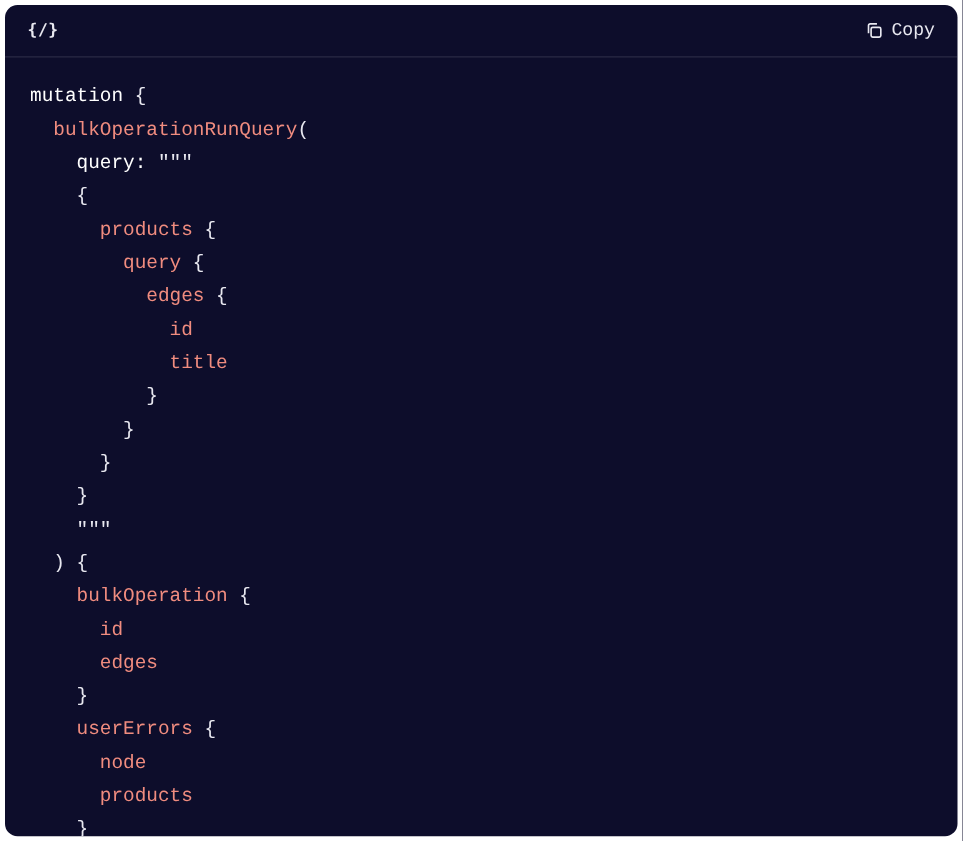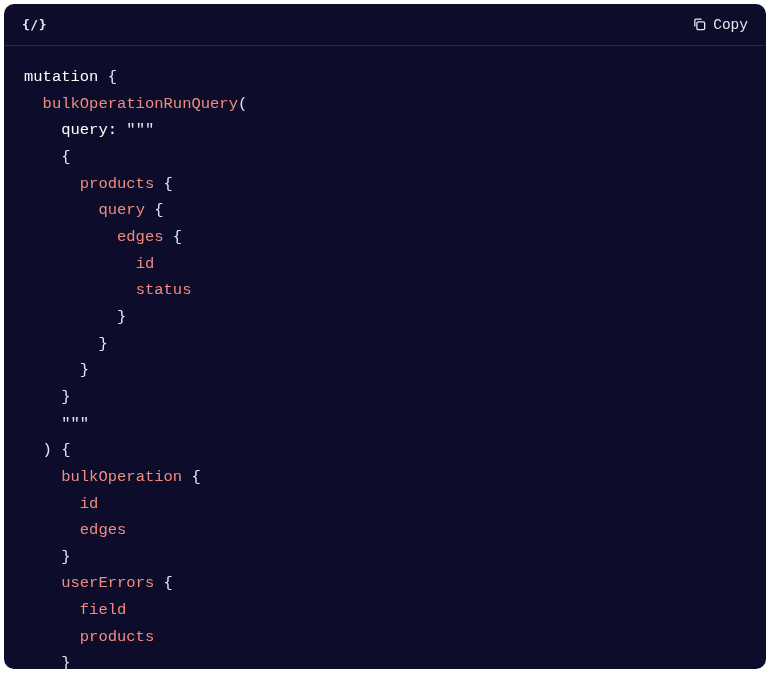--- a/index.html
+++ b/index.html
@@ -82,30 +82,30 @@
     </button>
   </div>
   <div class="code-content"><span class="tok-kw">mutation</span><span class="tok-punct"> {</span>
 <span class="tok-punct">  </span><span class="tok-name">bulkOperationRunQuery</span><span class="tok-punct">(</span>
 <span class="tok-arg">    query: </span><span class="tok-str">"""</span>
 <span class="tok-str">    {</span>
 <span class="tok-str">      </span><span class="tok-field">products</span><span class="tok-str"> {</span>
 <span class="tok-str">        </span><span class="tok-field">query</span><span class="tok-str"> {</span>
 <span class="tok-str">          </span><span class="tok-field">edges</span><span class="tok-str"> {</span>
 <span class="tok-str">            </span><span class="tok-field">id</span>
-<span class="tok-str">            </span><span class="tok-field">status</span>
+<span class="tok-str">            </span><span class="tok-field">title</span>
 <span class="tok-str">          }</span>
 <span class="tok-str">        }</span>
 <span class="tok-str">      }</span>
 <span class="tok-str">    }</span>
 <span class="tok-str">    """</span>
 <span class="tok-punct">  ) {</span>
 <span class="tok-punct">    </span><span class="tok-name">bulkOperation</span><span class="tok-punct"> {</span>
 <span class="tok-punct">      </span><span class="tok-field">id</span>
 <span class="tok-punct">      </span><span class="tok-field">edges</span>
 <span class="tok-punct">    }</span>
 <span class="tok-punct">    </span><span class="tok-name">userErrors</span><span class="tok-punct"> {</span>
-<span class="tok-punct">      </span><span class="tok-field">field</span>
+<span class="tok-punct">      </span><span class="tok-field">node</span>
 <span class="tok-punct">      </span><span class="tok-field">products</span>
 <span class="tok-punct">    }</span>
 
 </div>
 </div>
 
 </body></html>

